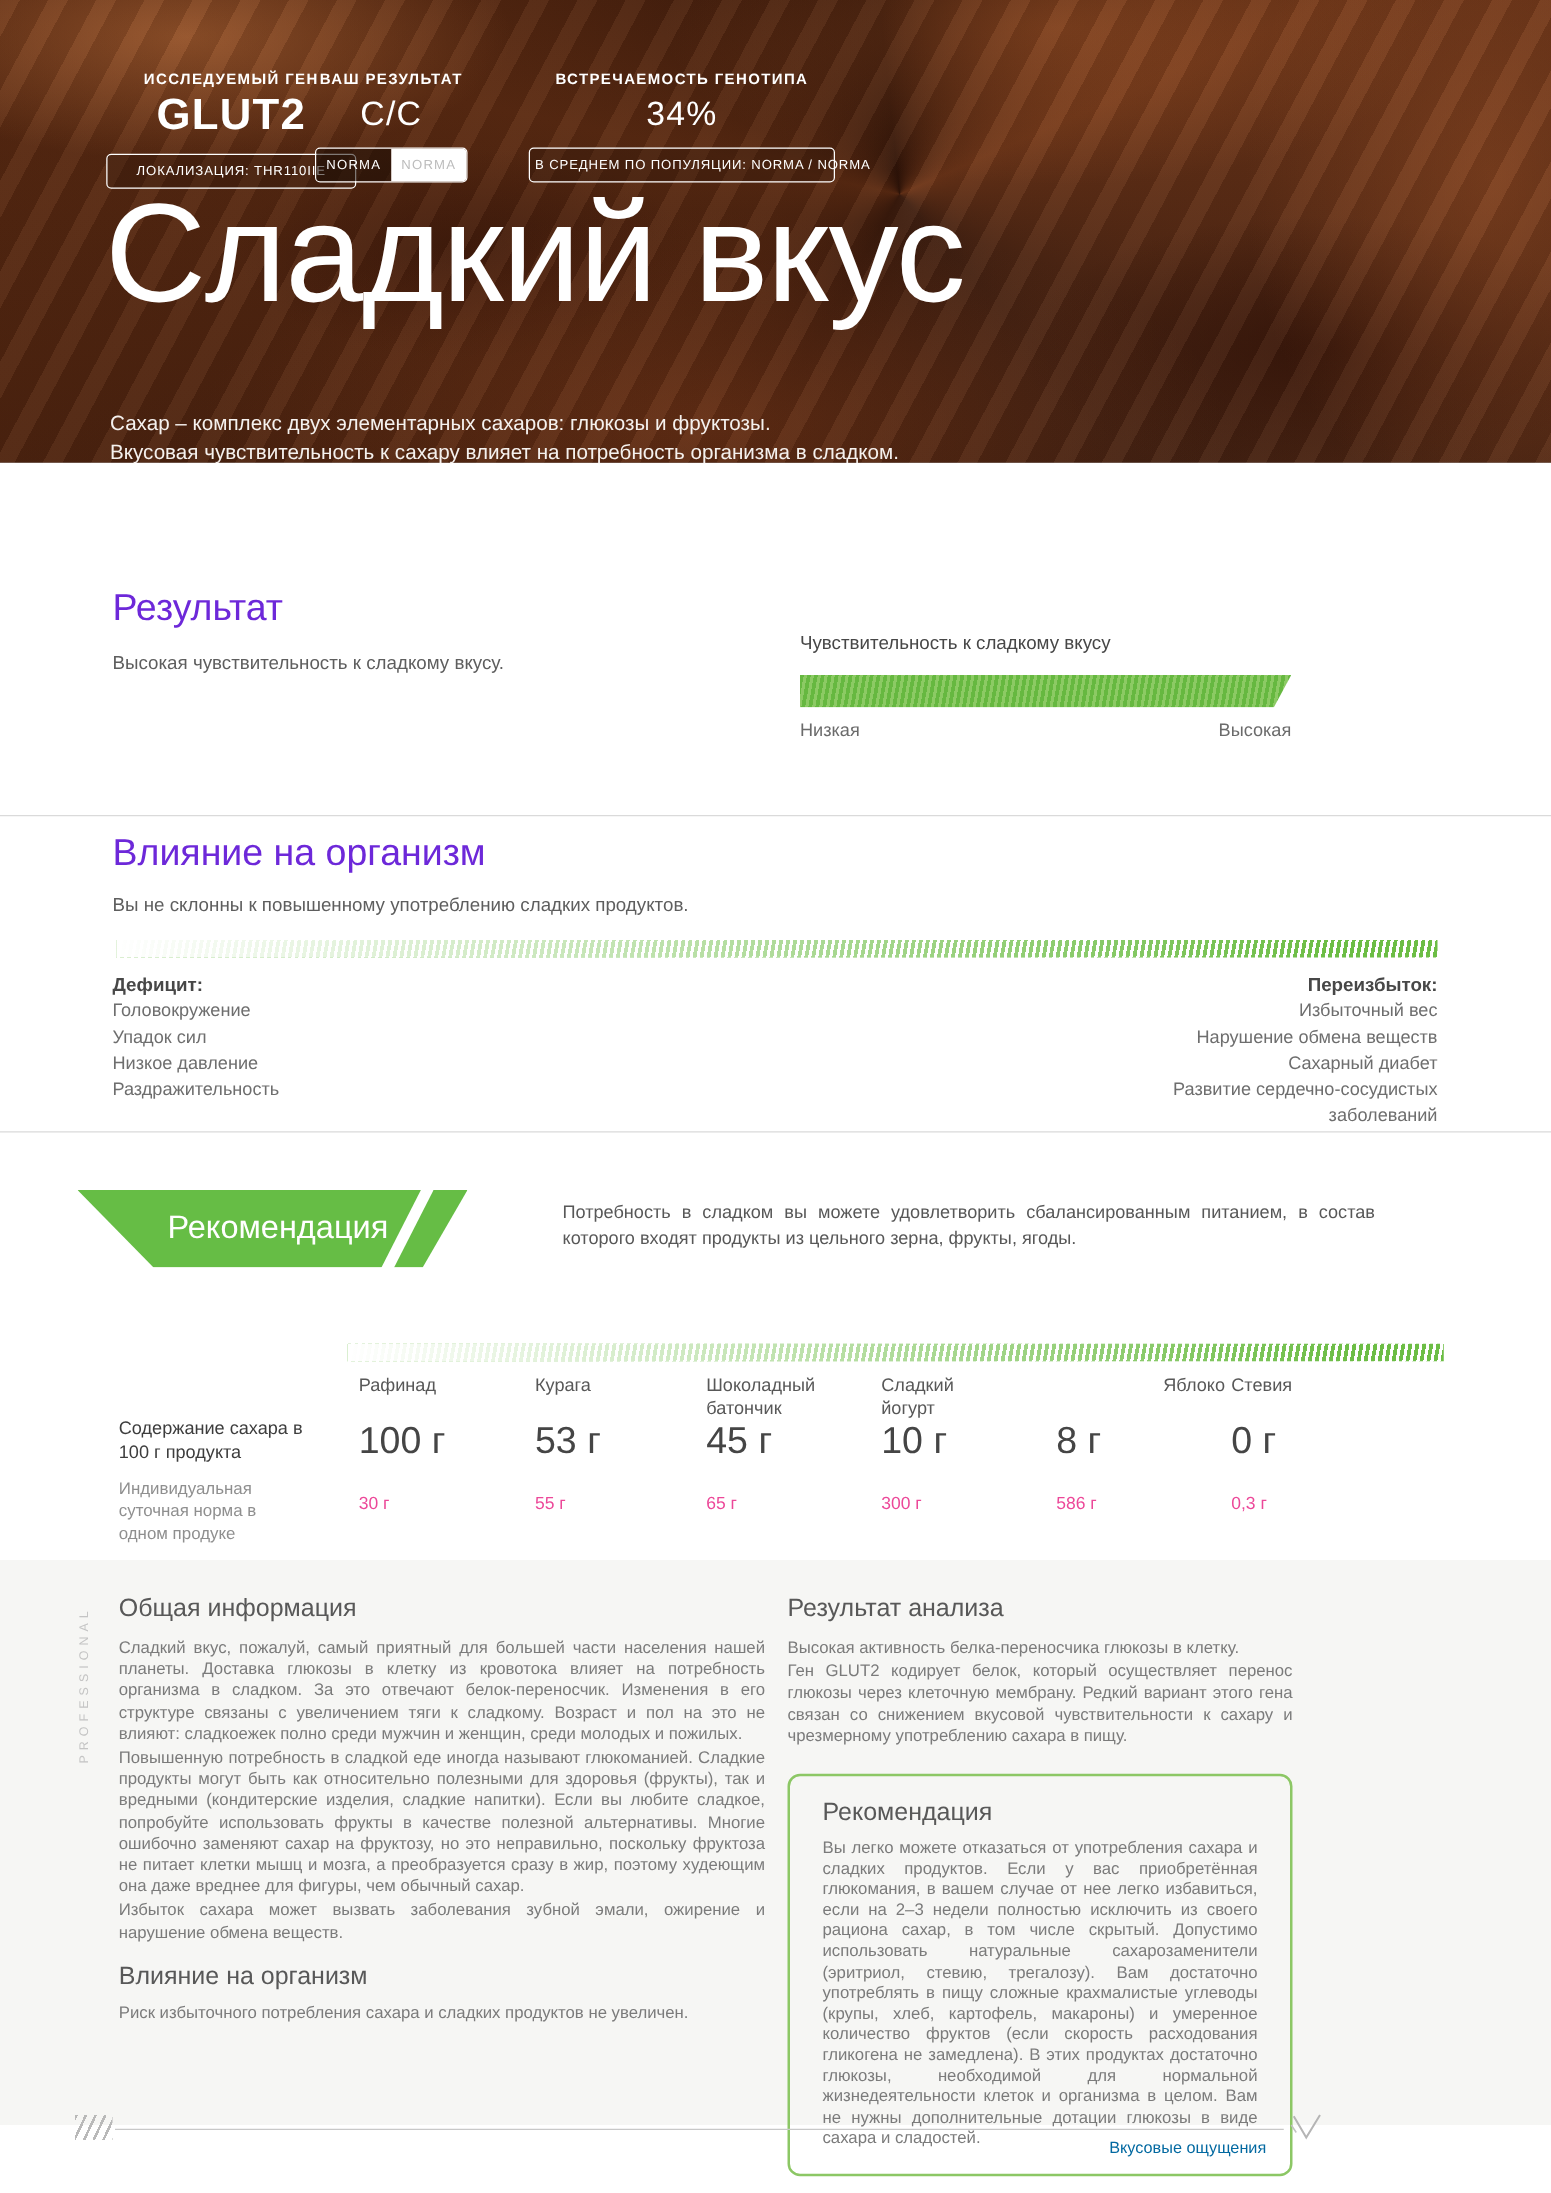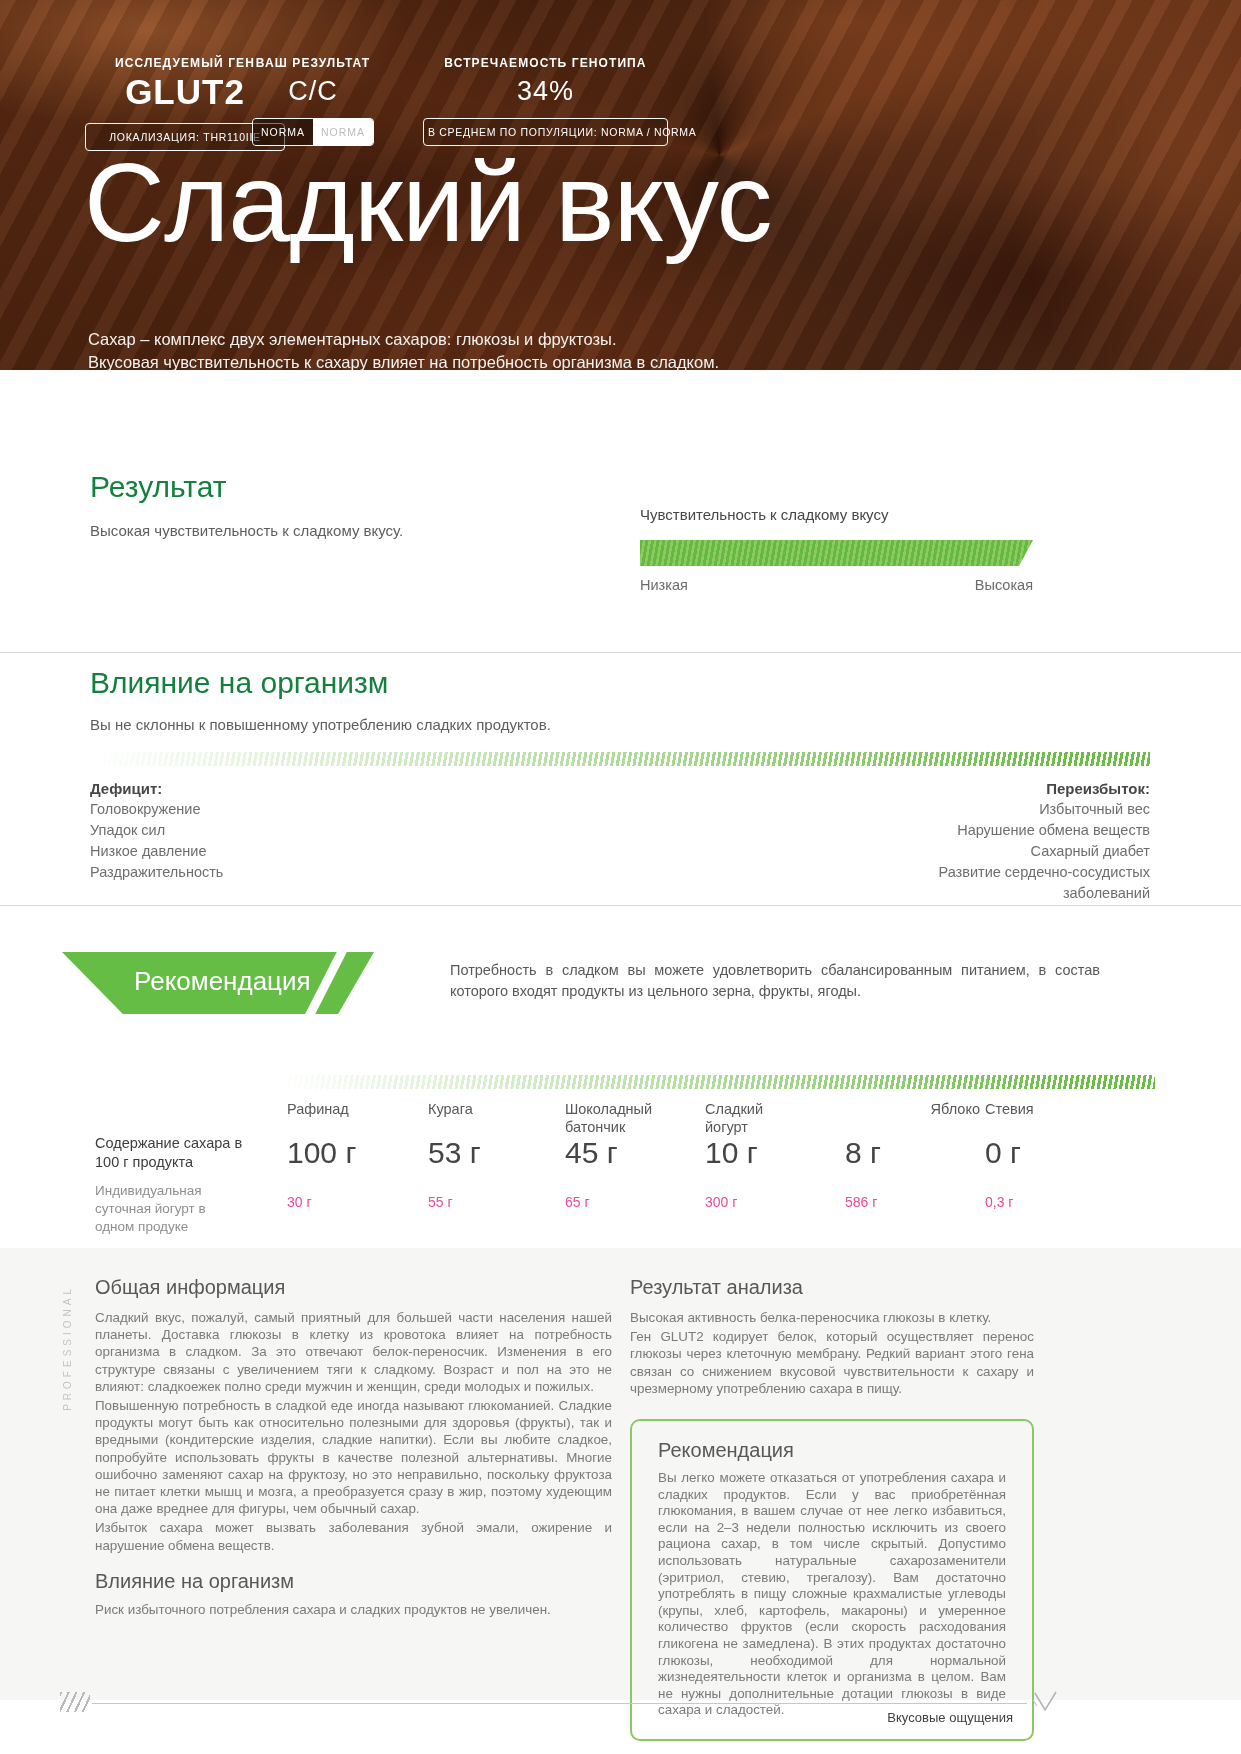--- a/index.html
+++ b/index.html
@@ -29,21 +29,21 @@
         font-size:10.5px;letter-spacing:.7px;white-space:nowrap;background:rgba(30,14,7,.25);}
   .norma-box{margin-top:11px;border:1px solid #ffffff;border-radius:4px;display:flex;overflow:hidden;}
   .norma-box span{flex:1;padding:7px 0;font-size:10.5px;letter-spacing:1px;}
   .norma-dark{background:rgba(25,12,6,.55);color:#ffffff;}
   .norma-light{background:#ffffff;color:#bcbcbc;}
   .hero-title{position:absolute;left:84px;top:146px;z-index:3;color:#ffffff;font-size:112px;
         line-height:1.02;font-weight:400;letter-spacing:-1px;white-space:nowrap;}
   .hero-sub{position:absolute;left:88px;top:328px;z-index:3;color:#f5f1ee;font-size:16.5px;line-height:1.42;}
 
   
-  .h2{position:absolute;font-size:30px;font-weight:400;color:#15803d;}
+  .h2{position:absolute;font-size:30px;font-weight:400;color:#6d28d9;}
   .body-txt{position:absolute;font-size:15px;color:#5e5e5e;}
   .gauge-label{position:absolute;left:640px;top:506px;font-size:15px;color:#474747;}
   .gauge-bar{position:absolute;left:640px;top:540px;width:393px;height:26px;
      background:repeating-linear-gradient(100deg,#66b840 0 3px,#8cca64 3px 5.5px);
      clip-path:polygon(0 0,100% 0,calc(100% - 14px) 100%,0 100%);}
   .gauge-ends{position:absolute;left:640px;top:577px;width:393px;display:flex;
      justify-content:space-between;font-size:14.5px;color:#6b6b6b;}
 
   .divider{position:absolute;left:0;width:1241px;height:1px;background:#dadada;}
 
@@ -91,21 +91,21 @@
   .rec-box h4{margin-bottom:8px;}
   .rec-box p{line-height:16.6px;}
 
   
   .foot-line{position:absolute;left:92px;top:1703px;width:935px;height:1px;background:#c8c8c8;}
   .foot-hatch{position:absolute;left:60px;top:1692px;width:30px;height:20px;
      background:repeating-linear-gradient(115deg,#b9b9b9 0 2px,transparent 2px 7px);}
   .foot-mark{position:absolute;left:1032px;top:1690px;}
   .page-num{position:absolute;left:0;top:1707px;width:1112px;text-align:center;
      font-size:18px;color:#929292;}
-  .foot-section{position:absolute;right:228px;top:1710px;font-size:13px;color:#404040;}
+  .foot-section{position:absolute;right:228px;top:1710px;font-size:13px;color:#0369a1;}
 </style>
 </head>
 <body>
 
 <div class="page">
 
   <div class="hero">
     <div class="hcol hcol1">
       <div class="hlbl">ИССЛЕДУЕМЫЙ ГЕН</div>
       <div class="hval-big">GLUT2</div>
@@ -165,21 +165,21 @@
 
   <div class="rec-banner">
     <div class="rec-shape"></div>
     <div class="rec-slash"></div>
     <h3>Рекомендация</h3>
   </div>
   <div class="rec-par">Потребность в сладком вы можете удовлетворить сбалансированным питанием, в состав которого входят продукты из цельного зерна, фрукты, ягоды.</div>
 
   <div class="hatch" style="left:278px;top:1075px;width:877px;"></div>
   <div class="rowlab1">Содержание сахара в 100 г продукта</div>
-  <div class="rowlab2">Индивидуальная суточная  йогурт в одном продуке</div>
+  <div class="rowlab2">Индивидуальная суточная  норма в одном продуке</div>
 
   <div class="col" style="left:287px;">
     <div class="chead">Рафинад</div>
     <div class="cbig">100 г</div>
     <div class="cdaily">30 г</div>
   </div>
   <div class="col" style="left:428px;">
     <div class="chead">Курага</div>
     <div class="cbig">53 г</div>
     <div class="cdaily">55 г</div>

